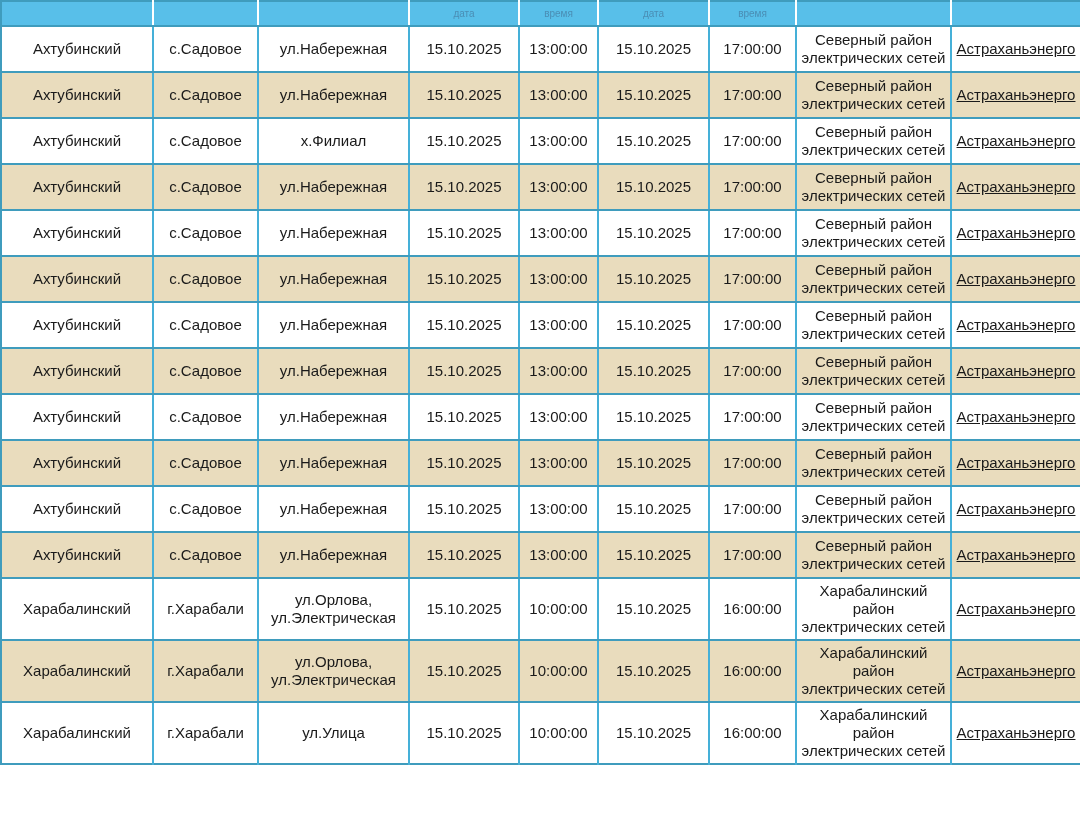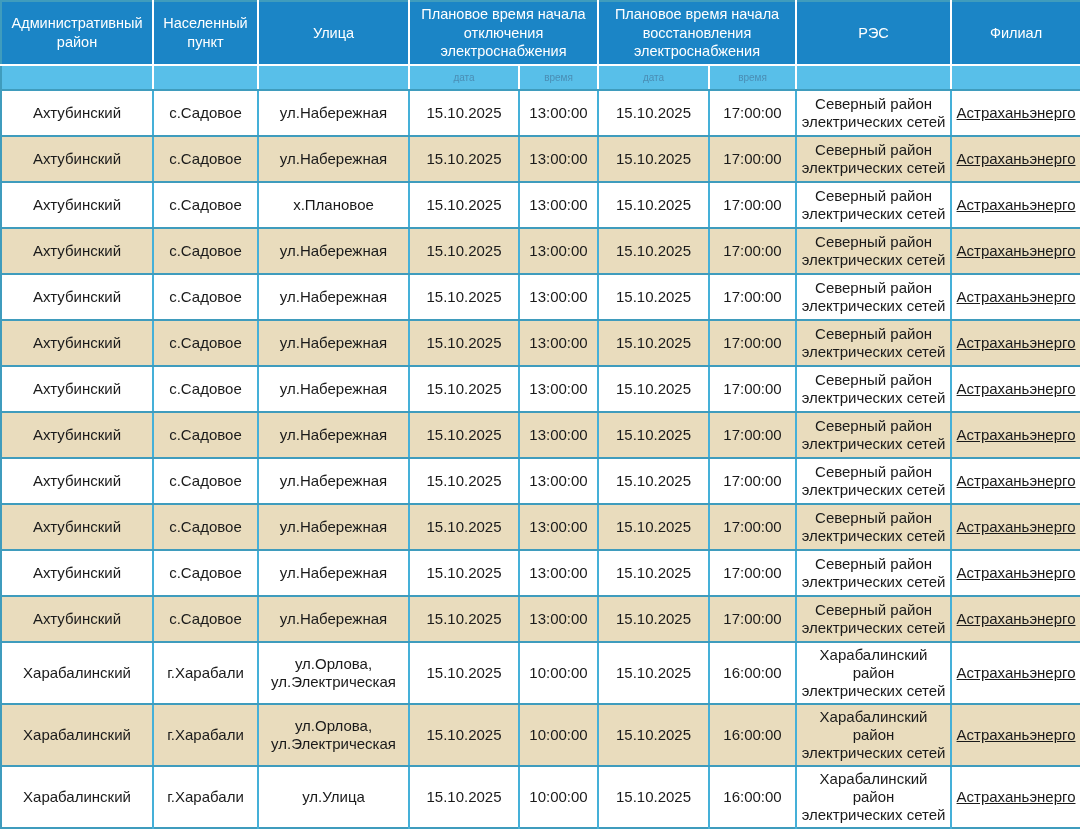--- a/index.html
+++ b/index.html
@@ -75,35 +75,20 @@
       <col style="width:105px">
       <col style="width:151px">
       <col style="width:110px">
       <col style="width:79px">
       <col style="width:111px">
       <col style="width:87px">
       <col style="width:155px">
       <col style="width:130px">
     </colgroup>
     <thead>
-      <tr class="hrow">
-        <th>Административный
-район</th>
-        <th>Населенный
-пункт</th>
-        <th>Улица</th>
-        <th colspan="2">Плановое время начала
-отключения
-электроснабжения</th>
-        <th colspan="2">Плановое время начала
-восстановления
-электроснабжения</th>
-        <th>РЭС</th>
-        <th>Филиал</th>
-      </tr>
       <tr class="srow">
         <td></td>
         <td></td>
         <td></td>
         <td>дата</td>
         <td>время</td>
         <td>дата</td>
         <td>время</td>
         <td></td>
         <td></td>
@@ -130,21 +115,21 @@
     <td>13:00:00</td>
     <td>15.10.2025</td>
     <td>17:00:00</td>
     <td>Северный район
 электрических сетей</td>
     <td>Астраханьэнерго</td>
   </tr>
         <tr>
     <td>Ахтубинский</td>
     <td>с.Садовое</td>
-    <td>х.Плановое</td>
+    <td>х.Филиал</td>
     <td>15.10.2025</td>
     <td>13:00:00</td>
     <td>15.10.2025</td>
     <td>17:00:00</td>
     <td>Северный район
 электрических сетей</td>
     <td>Астраханьэнерго</td>
   </tr>
         <tr class="alt">
     <td>Ахтубинский</td>

